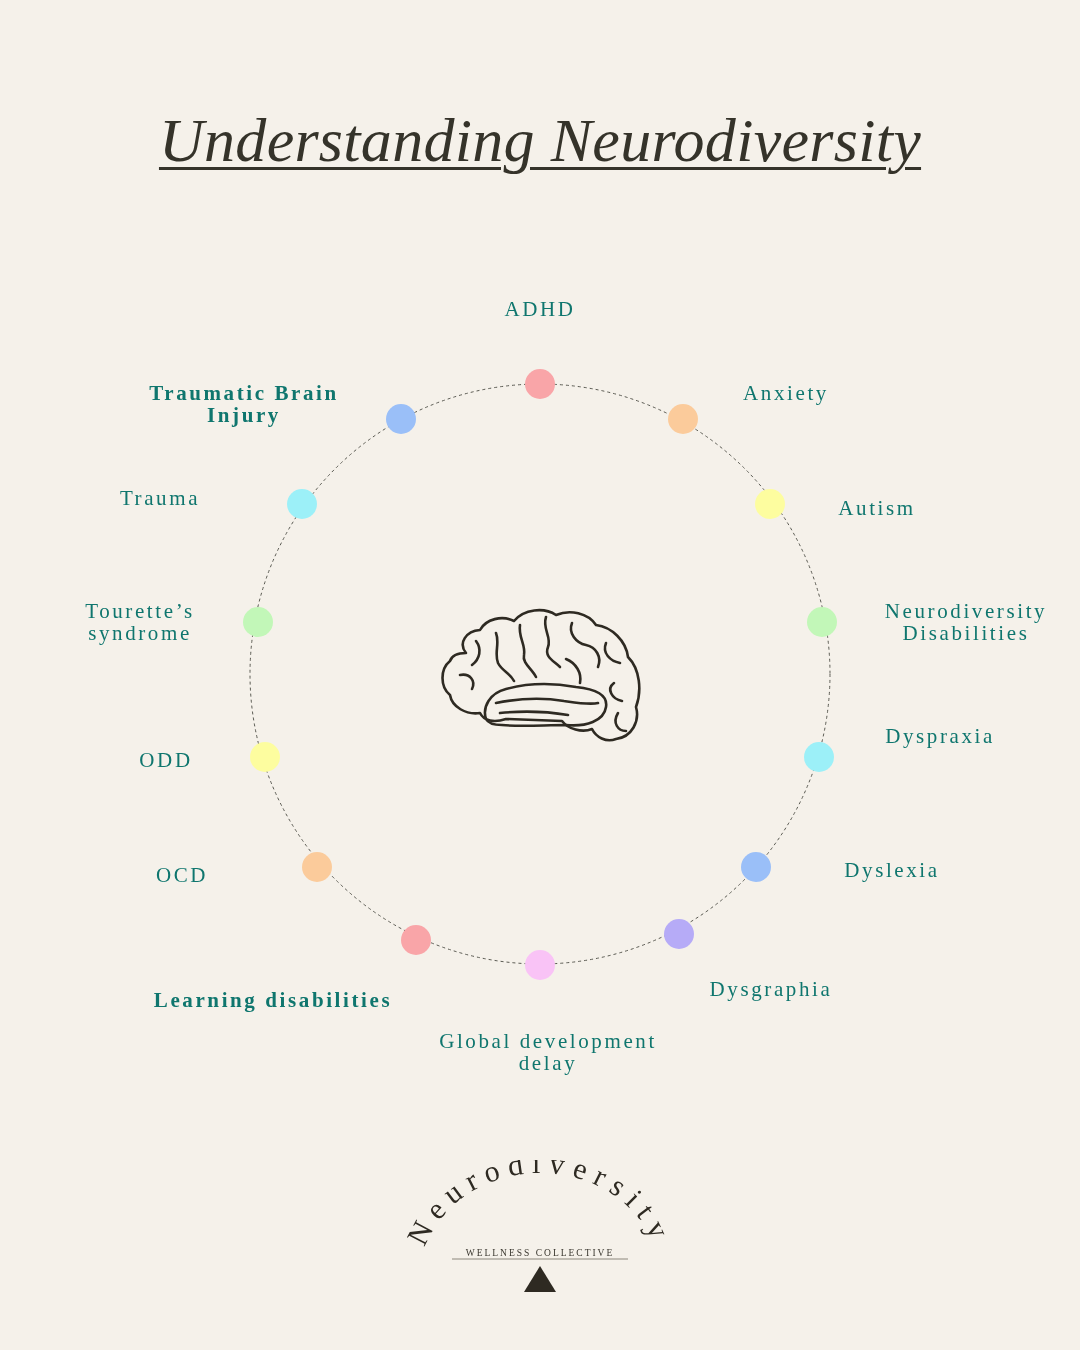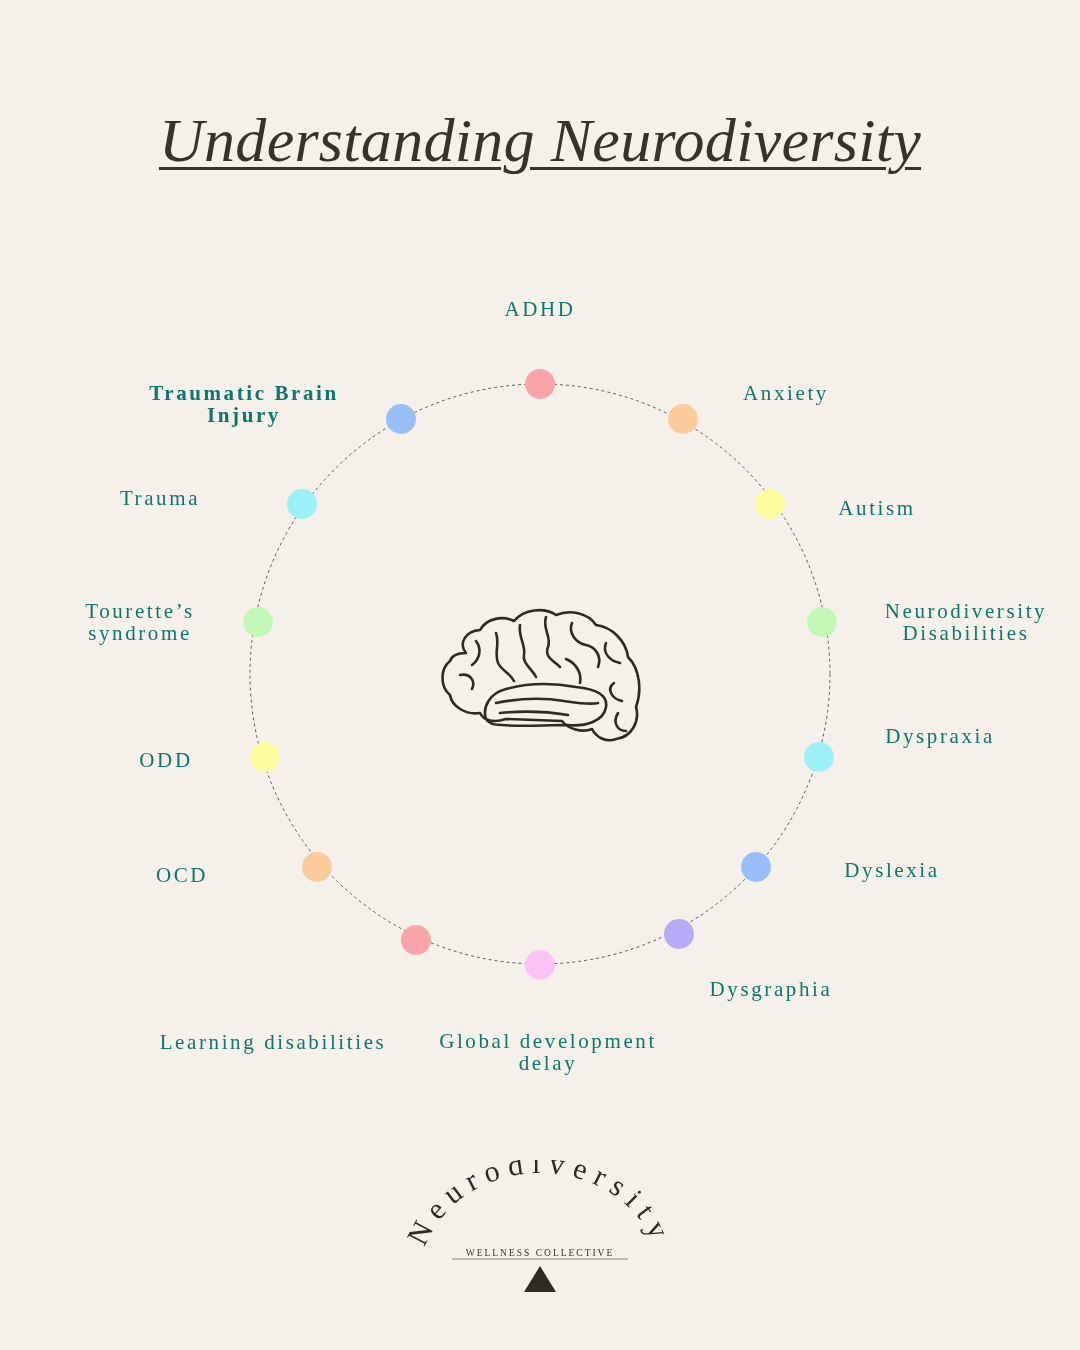--- a/index.html
+++ b/index.html
@@ -63,21 +63,21 @@
     <div class="dot" style="left: 819px; top: 757px; background: rgb(156, 240, 248);"></div>
     <div class="label" style="left: 940px; top: 736px;">Dyspraxia</div>
     <div class="dot" style="left: 756px; top: 867px; background: rgb(154, 191, 248);"></div>
     <div class="label" style="left: 892px; top: 870px;">Dyslexia</div>
     <div class="dot" style="left: 679px; top: 934px; background: rgb(182, 171, 247);"></div>
     <div class="label" style="left: 771px; top: 989px;">Dysgraphia</div>
     <div class="dot" style="left: 540px; top: 965px; background: rgb(249, 195, 246);"></div>
     <div class="label" style="left: 548px; top: 1052px;">Global development
 delay</div>
     <div class="dot" style="left: 416px; top: 940px; background: rgb(249, 165, 168);"></div>
-    <div class="label" style="left: 273px; top: 1042px;">Learning disabilities</div>
+    <div class="label" style="left: 273px; top: 1000px; font-weight: bold;">Learning disabilities</div>
     <div class="dot" style="left: 317px; top: 867px; background: rgb(251, 203, 155);"></div>
     <div class="label" style="left: 182px; top: 865px; margin-top: 10px;">OCD</div>
     <div class="dot" style="left: 265px; top: 757px; background: rgb(253, 253, 159);"></div>
     <div class="label" style="left: 166px; top: 760px;">ODD</div>
     <div class="dot" style="left: 258px; top: 622px; background: rgb(194, 247, 184);"></div>
     <div class="label" style="left: 140px; top: 622px;">Tourette’s
 syndrome</div>
     <div class="dot" style="left: 302px; top: 504px; background: rgb(156, 240, 248);"></div>
     <div class="label" style="left: 160px; top: 498px;">Trauma</div>
     <div class="dot" style="left: 401px; top: 419px; background: rgb(154, 191, 248);"></div>

